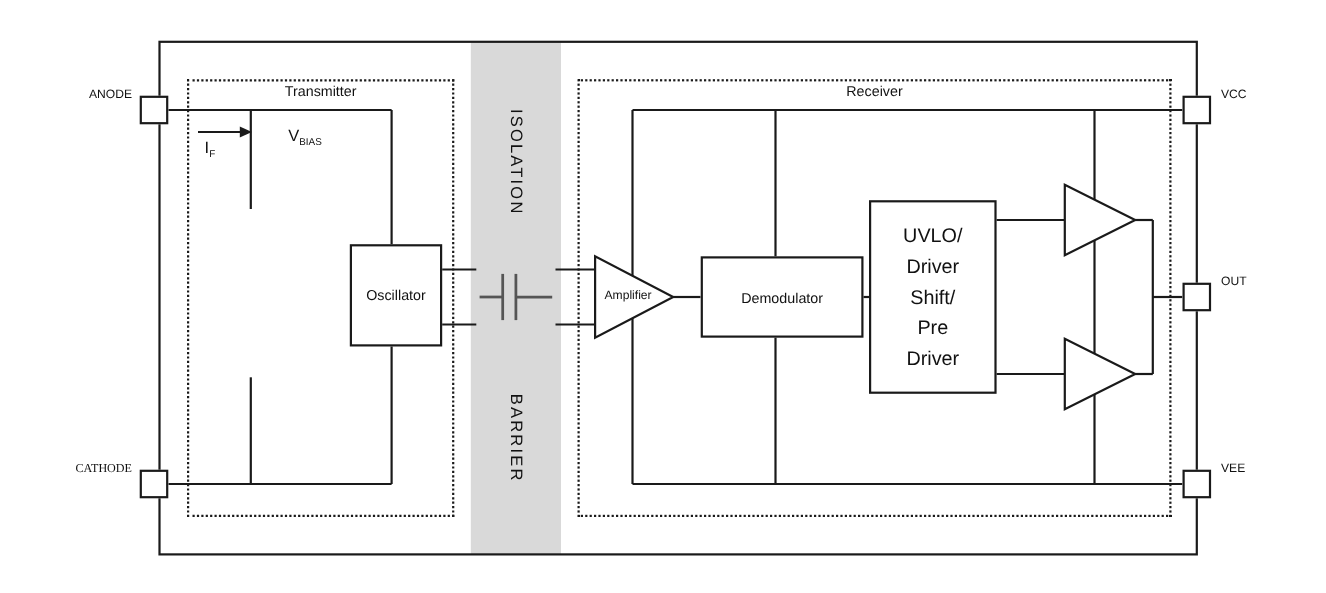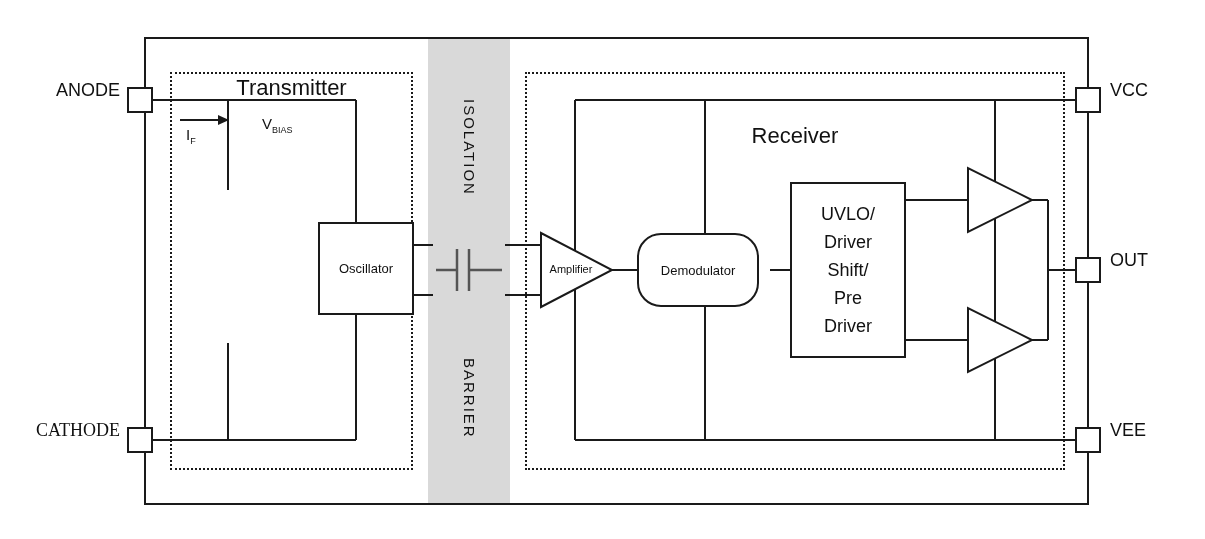--- a/index.html
+++ b/index.html
@@ -16,22 +16,22 @@
   .cap line { stroke:#555; stroke-width:2.5; }
   .tri { fill:#ffffff; stroke:var(--line,#1a1a1a); stroke-width:2; }
   .arrow-head { fill:var(--line,#1a1a1a); }
 
   .dotted { position:absolute; border:2px dotted var(--line,#1a1a1a); box-sizing:border-box; }
   .block  { position:absolute; box-sizing:border-box; border:2px solid var(--line,#1a1a1a);
             background:#fff; display:flex; align-items:center; justify-content:center;
             text-align:center; }
   .pin    { position:absolute; width:26px; height:26px; box-sizing:border-box;
             border:2px solid var(--line,#1a1a1a); background:#fff; }
-  .lbl    { position:absolute; font-size:18px; white-space:nowrap; }
-  .title  { position:absolute; font-size:22px; text-align:center; }
+  .lbl    { position:absolute; font-size:11px; white-space:nowrap; }
+  .title  { position:absolute; font-size:13px; text-align:center; }
   sub     { font-size:0.6em; }
   .vtext  { position:absolute; writing-mode:vertical-rl; text-orientation:mixed;
             display:flex; align-items:center; justify-content:center;
             font-size:15px; letter-spacing:2px; }
   .amp-label { position:absolute; left:538px; top:263px; width:66px;
                font-size:11px; text-align:center; }
   .sig-label { position:absolute; font-size:15px; white-space:nowrap; }
   .uvlo-line { font-size:18px; line-height:28px; }
   .osc-label, .demod-label { font-size:13px; }
   .vclamp-label { font-size:16px; }
@@ -88,40 +88,40 @@
 
     <polygon class="tri" points="541,233 541,307 612,270"></polygon>
     <polygon class="tri" points="968,168 968,232 1032,200"></polygon>
     <polygon class="tri" points="968,308 968,372 1032,340"></polygon>
   </svg>
 
   <div class="dotted" style="left:170px; top:72px; width:243px; height:398px;"></div>
   <div class="dotted" style="left:525px; top:72px; width:540px; height:398px;"></div>
 
   <div class="title" style="left:170px; top:75px; width:243px;">Transmitter</div>
-  <div class="title" style="left:525px; top:75px; width:540px;margin-top:48px;">Receiver</div>
+  <div class="title" style="left:525px; top:75px; width:540px;">Receiver</div>
 
   <div class="vtext" style="left:456px; top:70px; width:26px; height:155px;">ISOLATION</div>
   <div class="vtext" style="left:456px; top:328px; width:26px; height:140px;">BARRIER</div>
 
   <div class="sig-label" style="left:186px; top:126px;">
     <span>I</span><sub>F</sub>
   </div>
   <div class="sig-label" style="left:262px; top:115px;">
     <span>V</span><sub>BIAS</sub>
   </div>
 
 
-  <div class="block" style="left:318px; top:222px; width:96px; height:93px;">
+  <div class="block" style="left:318px; top:222px; width:84px; height:93px;">
     <span class="osc-label">Oscillator</span>
   </div>
 
   <div class="amp-label">Amplifier</div>
 
-  <div class="block" style="left:637px; top:233px; width:122px; height:74px;border-radius:24px;">
+  <div class="block" style="left:637px; top:233px; width:148px; height:74px;">
     <span class="demod-label">Demodulator</span>
   </div>
 
   <div class="block" style="left:790px; top:182px; width:116px; height:176px; flex-direction:column;">
     <div class="uvlo-line">UVLO/</div>
     <div class="uvlo-line">Driver</div>
     <div class="uvlo-line">Shift/</div>
     <div class="uvlo-line">Pre</div>
     <div class="uvlo-line">Driver</div>
   </div>

